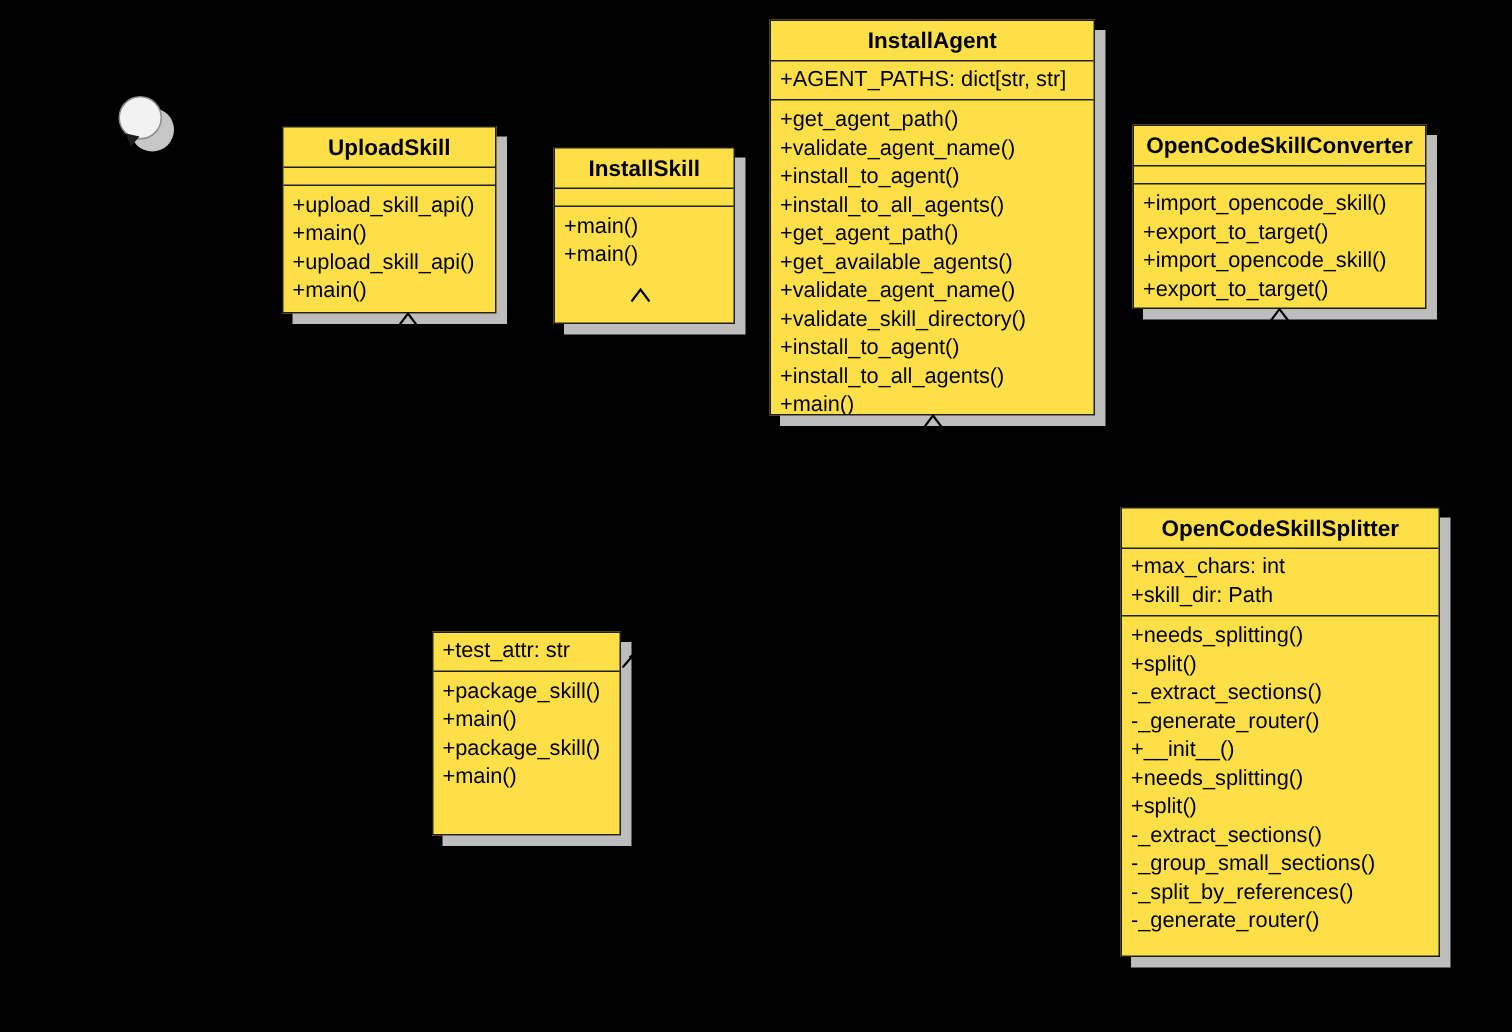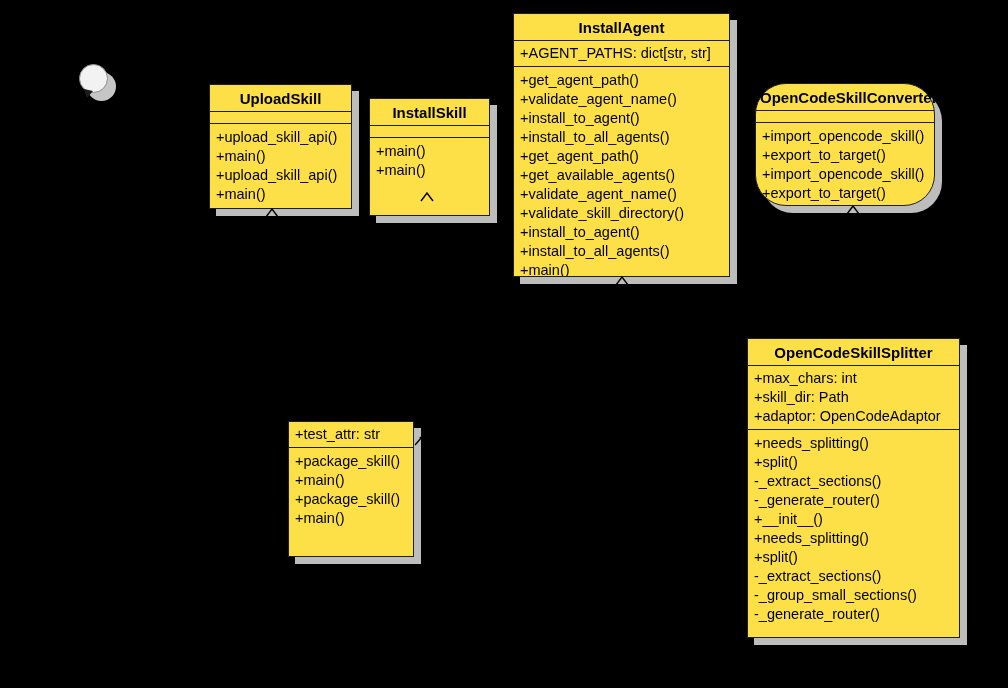--- a/index.html
+++ b/index.html
@@ -70,21 +70,21 @@
 </head>
 <body>
 
 <div class="canvas">
 
   <div class="actor-circle" style="left:79px; top:64px;"></div>
   <svg class="arrowhead" style="left:83px; top:88px;" width="12" height="11">
     <polygon points="1,1 10,3 4,10" fill="#1b1b1b"></polygon>
   </svg>
 
-  <div class="uml-class" style="left:209px; top:84px; width:143px; height:125px;">
+  <div class="uml-class" style="left:188px; top:84px; width:143px; height:125px;">
     <div class="uml-title">UploadSkill</div>
     <div class="uml-attrs empty">
       
     </div>
     <div class="uml-methods">
 
     <div class="member-line">+upload_skill_api()</div>
         <div class="member-line">+main()</div>
         <div class="member-line">+upload_skill_api()</div>
         <div class="member-line">+main()</div>
@@ -127,21 +127,21 @@
         <div class="member-line">+validate_skill_directory()</div>
         <div class="member-line">+install_to_agent()</div>
         <div class="member-line">+install_to_all_agents()</div>
         <div class="member-line">+main()</div>
       </div>
   </div>
   <svg class="arrowhead" style="left:614px; top:276px;" width="16" height="10">
     <path d="M2,9 L8,1 L14,9" fill="none" stroke="#000000" stroke-width="1.4"></path>
   </svg>
 
-  <div class="uml-class" style="left:755px; top:83px; width:180px; height:123px;border-radius:31px;">
+  <div class="uml-class" style="left:755px; top:83px; width:196px; height:123px;">
     <div class="uml-title">OpenCodeSkillConverter</div>
     <div class="uml-attrs empty">
       
     </div>
     <div class="uml-methods">
 
     <div class="member-line">+import_opencode_skill()</div>
         <div class="member-line">+export_to_target()</div>
         <div class="member-line">+import_opencode_skill()</div>
         <div class="member-line">+export_to_target()</div>
@@ -168,30 +168,30 @@
     <path d="M3,15 L10,7" fill="none" stroke="#000000" stroke-width="1.4"></path>
     <polygon points="13,3 14,10 7,8" fill="#000000"></polygon>
   </svg>
 
   <div class="uml-class" style="left:747px; top:338px; width:213px; height:300px;">
     <div class="uml-title">OpenCodeSkillSplitter</div>
     <div class="uml-attrs">
 
     <div class="member-line">+max_chars: int</div>
         <div class="member-line">+skill_dir: Path</div>
-        <div class="member-line">+adaptor: OpenCodeAdaptor</div>
       </div>
     <div class="uml-methods">
 
     <div class="member-line">+needs_splitting()</div>
         <div class="member-line">+split()</div>
         <div class="member-line">-_extract_sections()</div>
         <div class="member-line">-_generate_router()</div>
         <div class="member-line">+__init__()</div>
         <div class="member-line">+needs_splitting()</div>
         <div class="member-line">+split()</div>
         <div class="member-line">-_extract_sections()</div>
         <div class="member-line">-_group_small_sections()</div>
+        <div class="member-line">-_split_by_references()</div>
         <div class="member-line">-_generate_router()</div>
       </div>
   </div>
 
 </div>
 
 </body></html>

